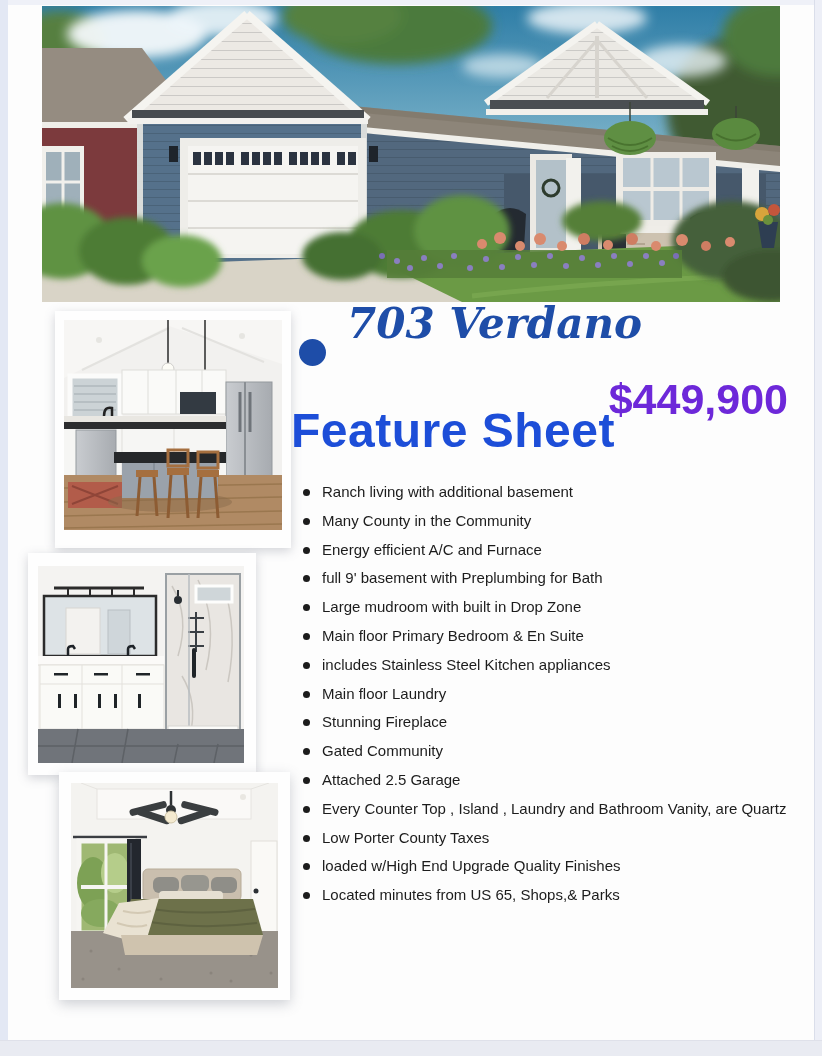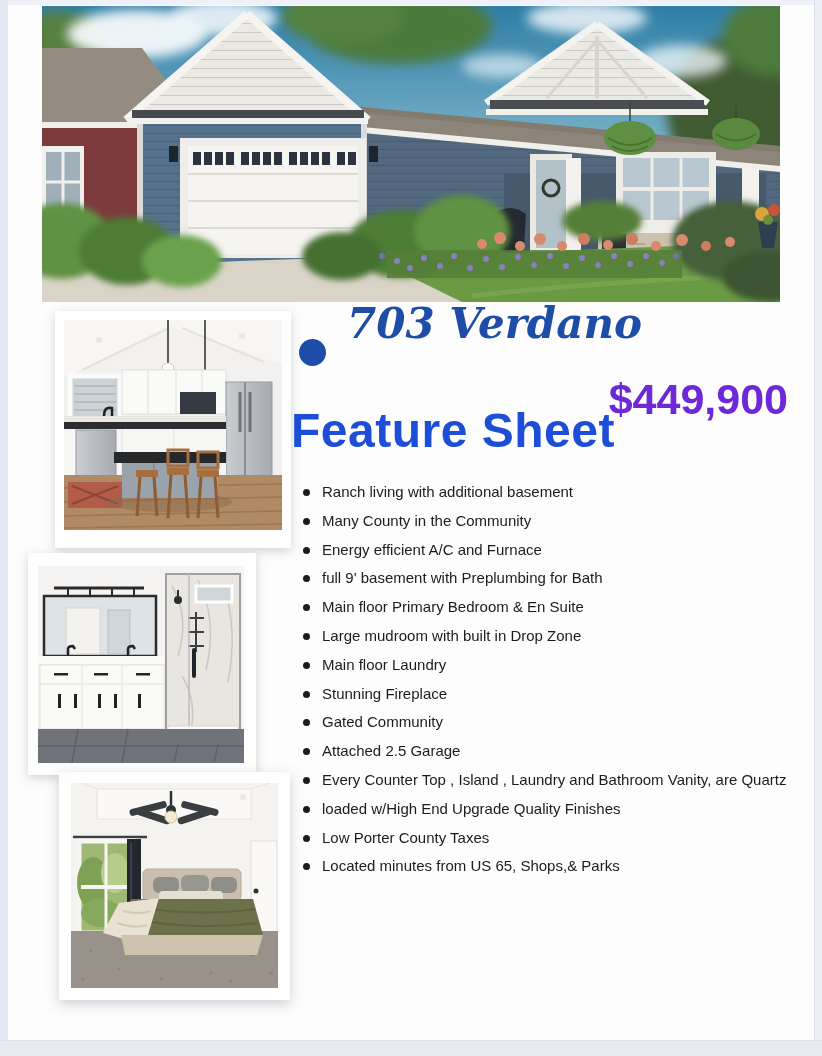--- a/index.html
+++ b/index.html
@@ -481,23 +481,24 @@
 <div class="title-dot"></div>
 <div class="address">703 Verdano</div>
 <div class="price">$449,900</div>
 <div class="subtitle">Feature Sheet</div>
 
 <ul class="features">
   <li>Ranch living with additional basement</li>
   <li>Many County in the Community</li>
   <li>Energy efficient A/C and Furnace</li>
   <li>full 9' basement with Preplumbing for Bath</li>
+  <li>Large mudroom with built in Drop Zone</li>
   <li>Main floor Primary Bedroom &amp; En Suite</li>
-  <li>Large mudroom with built in Drop Zone</li>
+  <li>includes Stainless Steel Kitchen appliances</li>
   <li>Main floor Laundry</li>
   <li>Stunning Fireplace</li>
   <li>Gated Community</li>
   <li>Attached 2.5 Garage</li>
   <li>Every Counter Top , Island , Laundry and Bathroom Vanity, are Quartz</li>
+  <li>Low Porter County Taxes</li>
   <li>loaded w/High End Upgrade Quality Finishes</li>
-  <li>Low Porter County Taxes</li>
   <li>Located minutes from US 65, Shops,&amp; Parks</li>
 </ul>
 
 </body></html>

